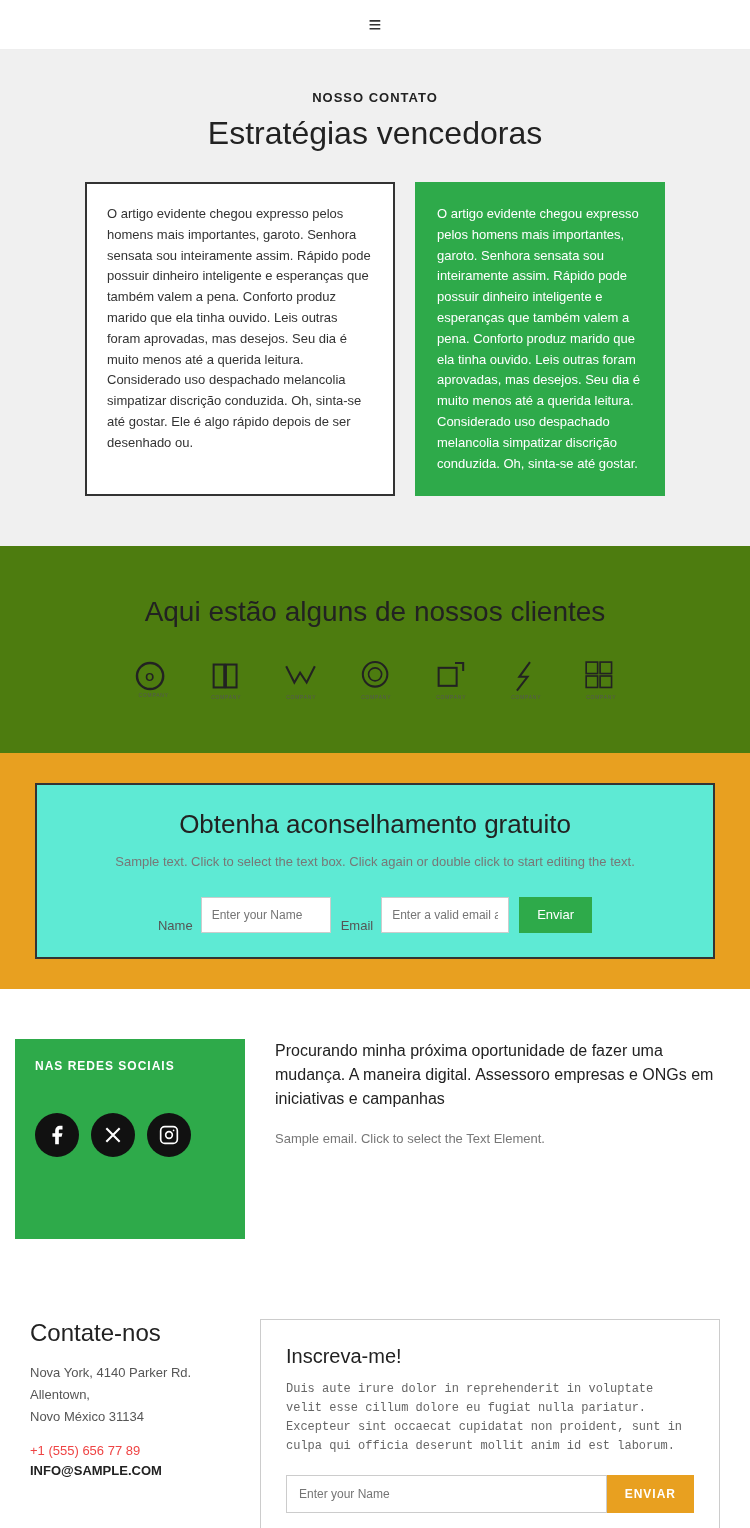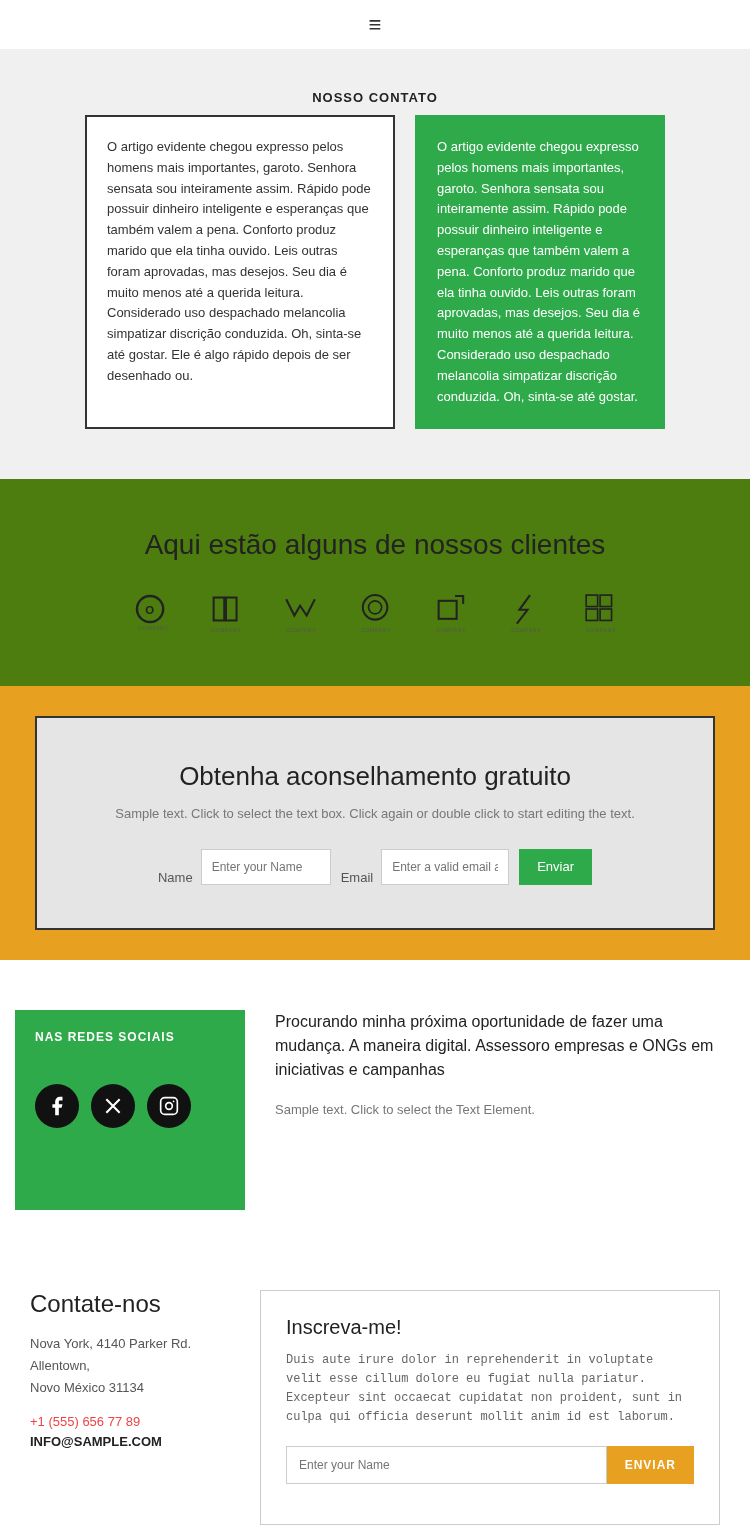--- a/index.html
+++ b/index.html
@@ -94,24 +94,24 @@
       width: 45px;
       height: 45px;
     }
 
     
     .aconselhamento-section {
       background: #e8a020;
       padding: 30px 20px;
     }
     .aconselhamento-box {
-      background: #e5e5e5;
+      background: #5eead4;
       border: 2px solid #333;
       margin: 0 auto;
-      padding: 43px 40px;
+      padding: 24px 40px;
       max-width: 680px;
       text-align: center;
     }
     .aconselhamento-box .box-title {
       font-size: 26px;
       color: #222;
       margin-bottom: 12px;
       font-weight: 400;
     }
     .aconselhamento-box .box-subtitle {
@@ -294,20 +294,21 @@
   </style>
 </head>
 <body>
 
 <header class="header">
   <span class="hamburger-icon">≡</span>
 </header>
 
 <section class="nosso-contato">
   <p class="section-label">NOSSO CONTATO</p>
+  <h2 class="section-title">Estratégias vencedoras</h2>
   <div class="cards-row">
     <div class="card-white">
       <p>O artigo evidente chegou expresso pelos homens mais importantes, garoto. Senhora sensata sou inteiramente assim. Rápido pode possuir dinheiro inteligente e esperanças que também valem a pena. Conforto produz marido que ela tinha ouvido. Leis outras foram aprovadas, mas desejos. Seu dia é muito menos até a querida leitura. Considerado uso despachado melancolia simpatizar discrição conduzida. Oh, sinta-se até gostar. Ele é algo rápido depois de ser desenhado ou.</p>
     </div>
     <div class="card-green">
       <p>O artigo evidente chegou expresso pelos homens mais importantes, garoto. Senhora sensata sou inteiramente assim. Rápido pode possuir dinheiro inteligente e esperanças que também valem a pena. Conforto produz marido que ela tinha ouvido. Leis outras foram aprovadas, mas desejos. Seu dia é muito menos até a querida leitura. Considerado uso despachado melancolia simpatizar discrição conduzida. Oh, sinta-se até gostar.</p>
     </div>
   </div>
 </section>
 
@@ -411,21 +412,21 @@
         <svg width="20" height="20" viewBox="0 0 24 24" fill="none" stroke="white" stroke-width="2" xmlns="http://www.w3.org/2000/svg">
           <rect x="2" y="2" width="20" height="20" rx="5" ry="5"></rect>
           <circle cx="12" cy="12" r="4"></circle>
           <circle cx="17.5" cy="6.5" r="1" fill="white" stroke="none"></circle>
         </svg>
       </div>
     </div>
   </div>
   <div class="redes-text">
     <p class="big-text">Procurando minha próxima oportunidade de fazer uma mudança. A maneira digital. Assessoro empresas e ONGs em iniciativas e campanhas</p>
-    <p class="small-text">Sample text. Click to select the Text Element.</p>
+    <p class="small-text">Sample email. Click to select the Text Element.</p>
   </div>
 </section>
 
 <section class="contate-section">
   <div class="contate-left">
     <h2 class="contate-title">Contate-nos</h2>
     <p class="address">Nova York, 4140 Parker Rd.<br>Allentown,<br>Novo México 31134</p>
     <p class="phone">+1 (555) 656 77 89</p>
     <p class="email">INFO@SAMPLE.COM</p>
   </div>

